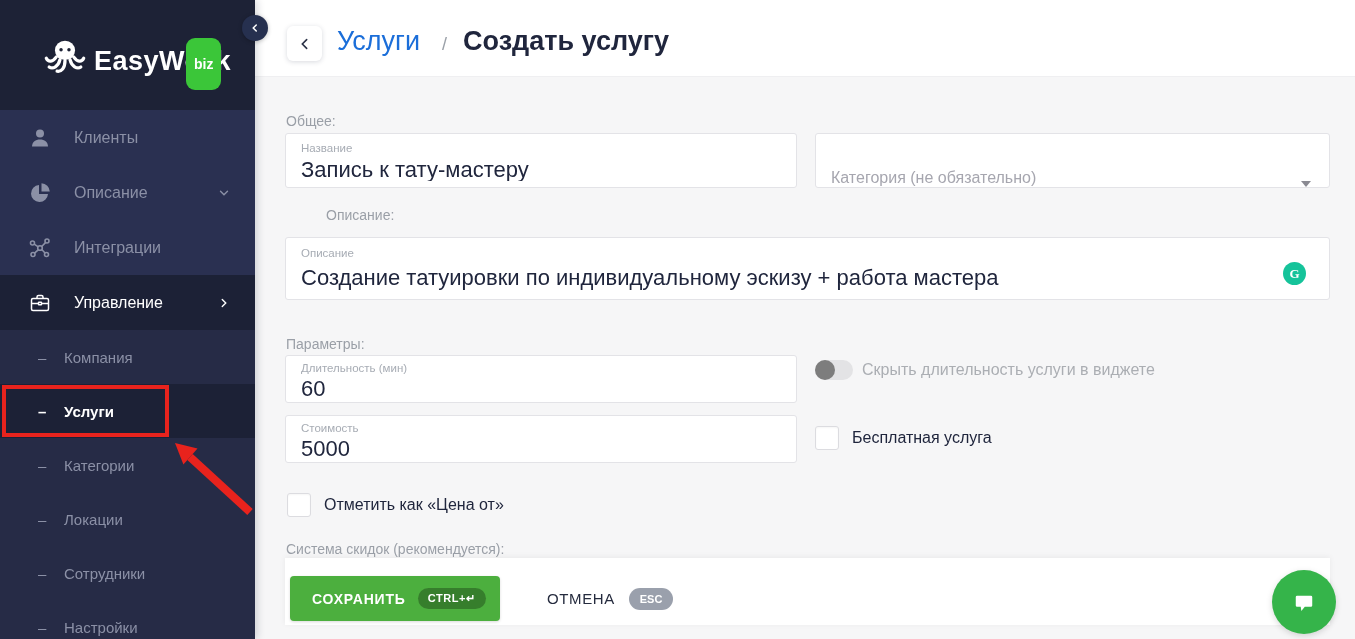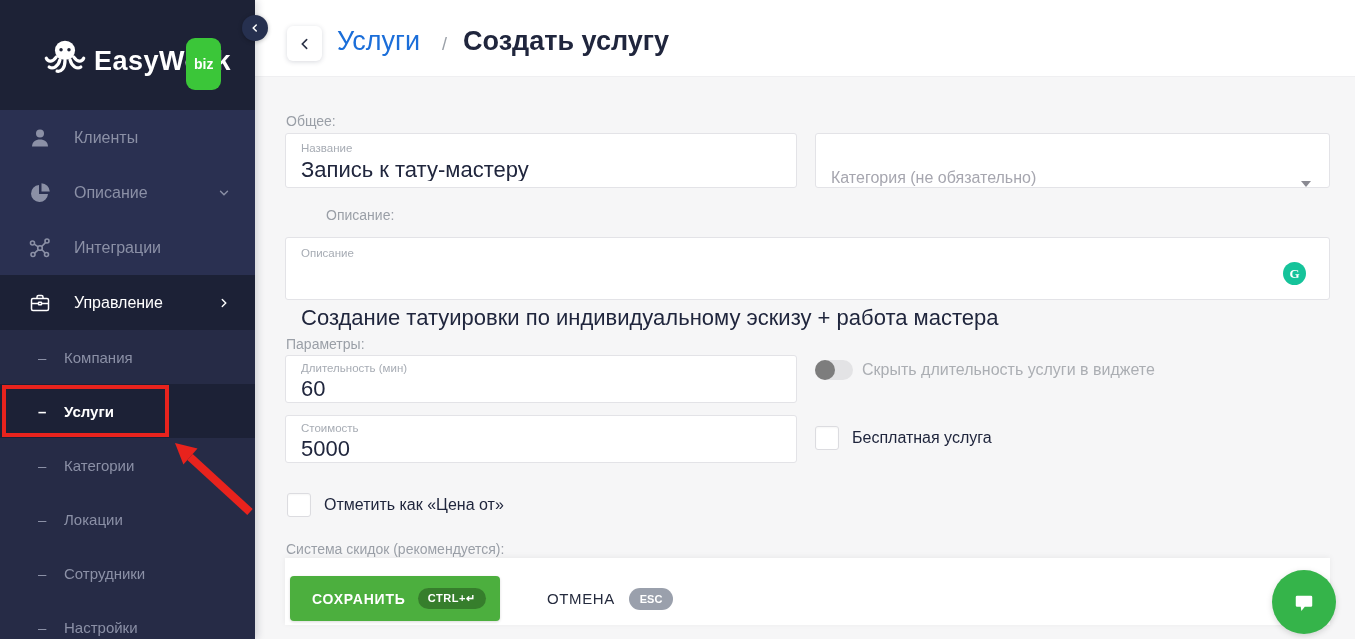--- a/index.html
+++ b/index.html
@@ -235,21 +235,21 @@
 
     <div class="select-box" style="left:560px; top:133px; width:515px; height:55px;">
       <span class="select-placeholder">Категория (не обязательно)</span>
       <span class="caret-down"></span>
     </div>
 
     <span class="section-label" style="left:31px; top:207px;margin-left:40px;">Описание:</span>
 
     <div class="input-box" style="left:30px; top:237px; width:1045px; height:63px;padding-left:32px;">
       <span class="float-label" style="top:9px;">Описание</span>
-      <textarea style="top: 27px; height: 44px; right: 45px; margin-top: 40px;">Создание татуировки по индивидуальному эскизу + работа мастера</textarea>
+      <textarea style="top: 27px; height: 44px; right: 45px;">Создание татуировки по индивидуальному эскизу + работа мастера</textarea>
     </div>
     <button class="grammarly-btn">G</button>
 
     <span class="section-label" style="left:31px; top:336px;">Параметры:</span>
 
     <div class="input-box" style="left:30px; top:355px; width:512px; height:48px;">
       <span class="float-label" style="top:6px;">Длительность (мин)</span>
       <input style="top: 22px; height: 21px;" value="60">
     </div>
 

